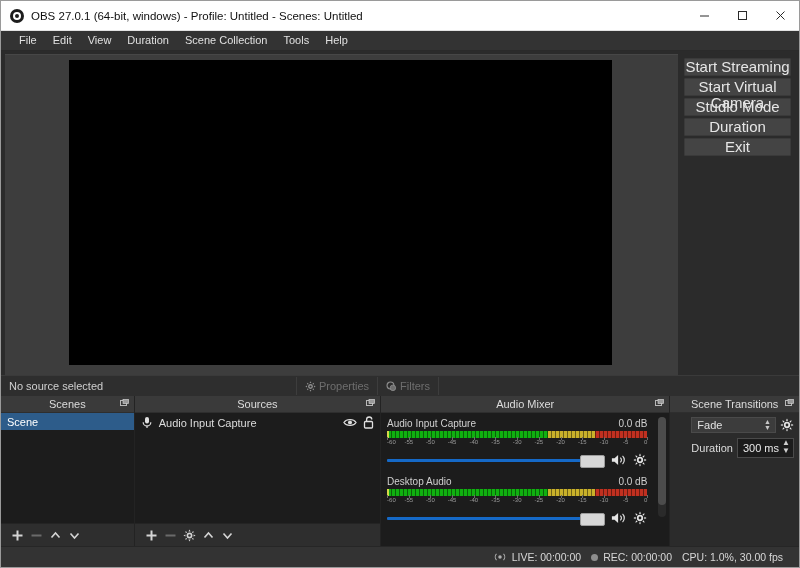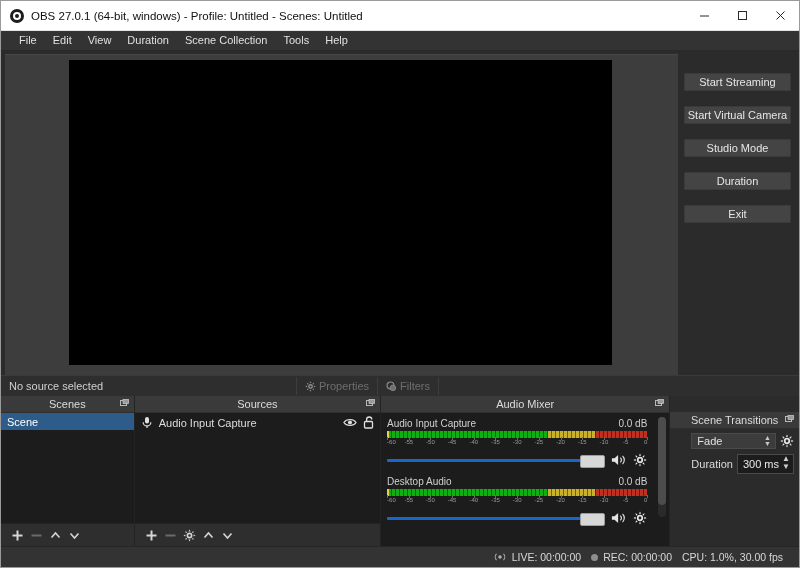--- a/index.html
+++ b/index.html
@@ -79,24 +79,23 @@
   }
   .panel-head .popout{
     position:absolute;right:5px;top:3px;
     width:9px;height:8px;
   }
   .ctrl-body{
     background:#2b2b2b;padding:4px 4px 0 4px;flex:1;
   }
   .ctrlbtn{
     height:16px;line-height:16px;text-align:center;
-    background:#444444;color:#e6e6e6;font-size:11px;
+    background:#444444;color:#e6e6e6;font-size:15px;
     margin-bottom:2px;border:1px solid #3a3a3a;
     border-radius:1px;
-    margin-top:15px;
   }
   
   .srcbar{
     height:20px;min-height:20px;background:#2e2e2e;
     display:flex;align-items:center;
     border-top:1px solid #3a3a3a;
   }
   .nosrc{
     padding-left:8px;color:#cfcfcf;font-size:11px;flex:1;
   }
@@ -110,21 +109,21 @@
   .docks{
     height:150px;min-height:150px;display:flex;background:#2b2b2b;
   }
   .dock{
     display:flex;flex-direction:column;background:#2b2b2b;
     border-right:1px solid #232323;
   }
   .dock-scenes{width:133px;}
   .dock-sources{width:246px;}
   .dock-mixer{width:289px;}
-  .dock-trans{width:129px;border-right:none;margin-top:16px;}
+  .dock-trans{width:129px;border-right:none;}
   .dock-body{
     flex:1;background:#1c1c1c;margin:0;overflow:hidden;position:relative;
   }
   .listrow{
     height:17px;display:flex;align-items:center;
     padding-left:6px;font-size:11px;color:#dcdcdc;
   }
   .listrow.selected{background:#2d5c8a;color:#ffffff;}
   .srcrow{
     height:19px;display:flex;align-items:center;

